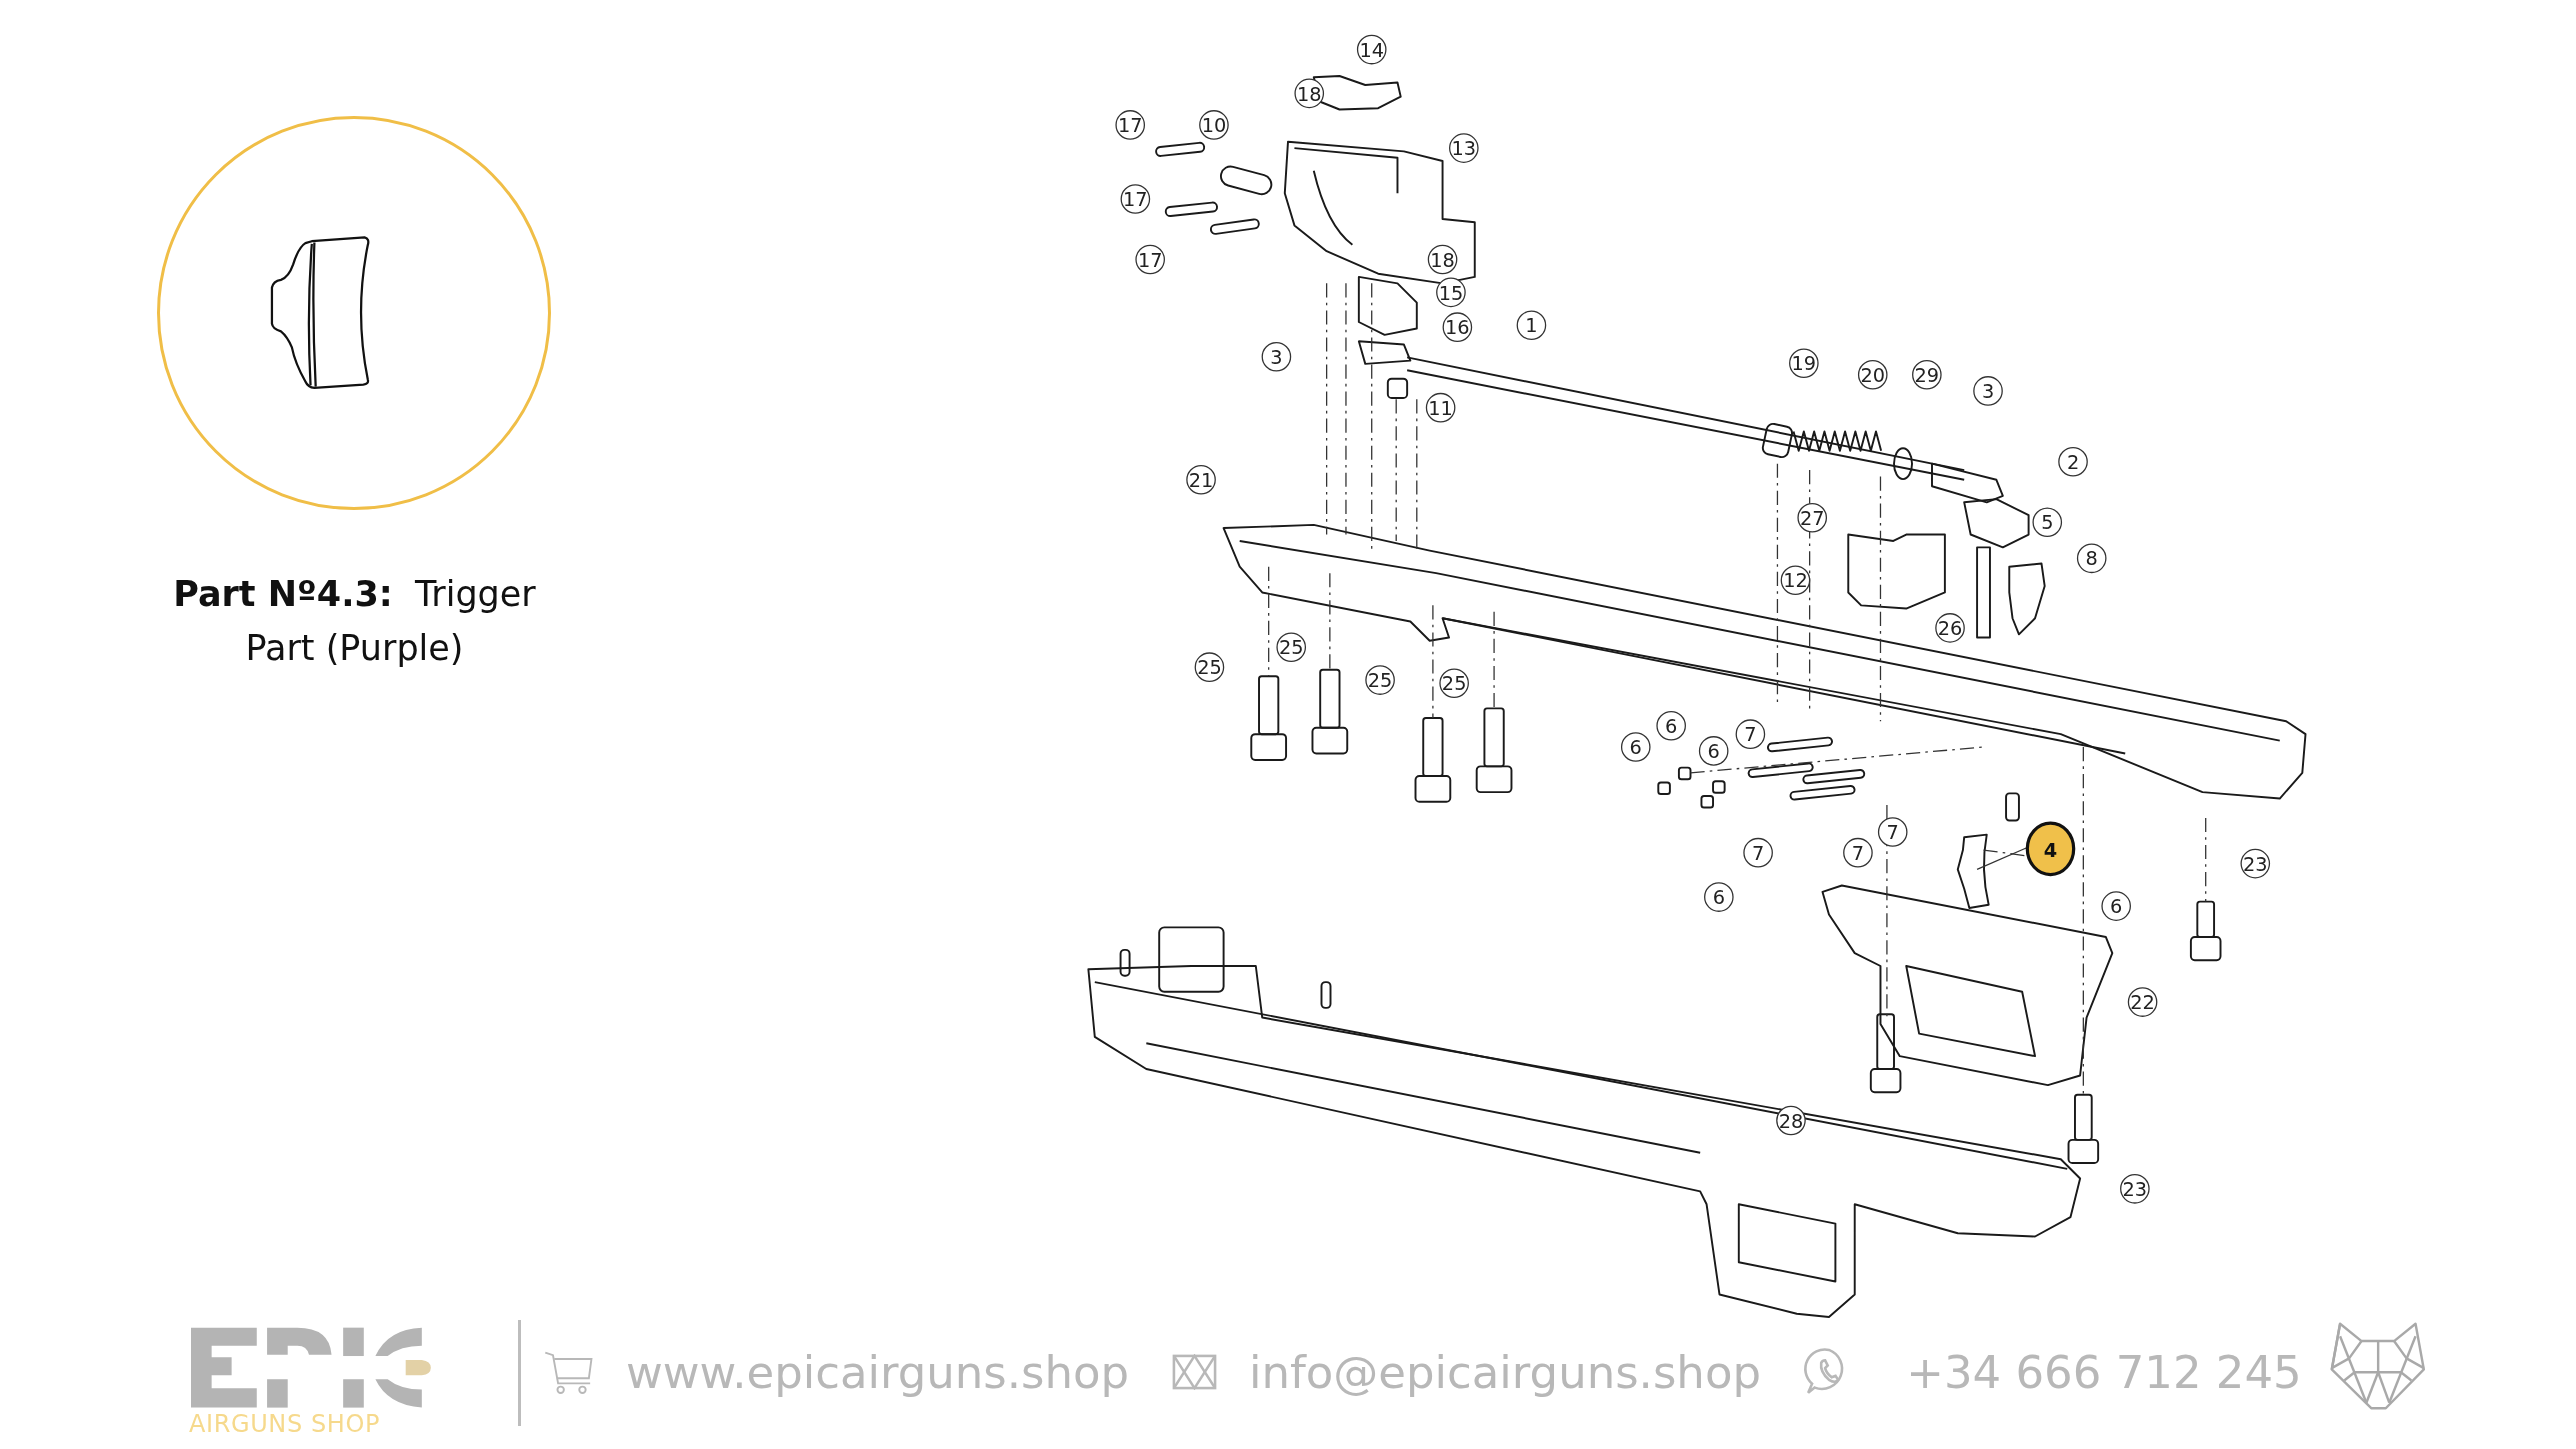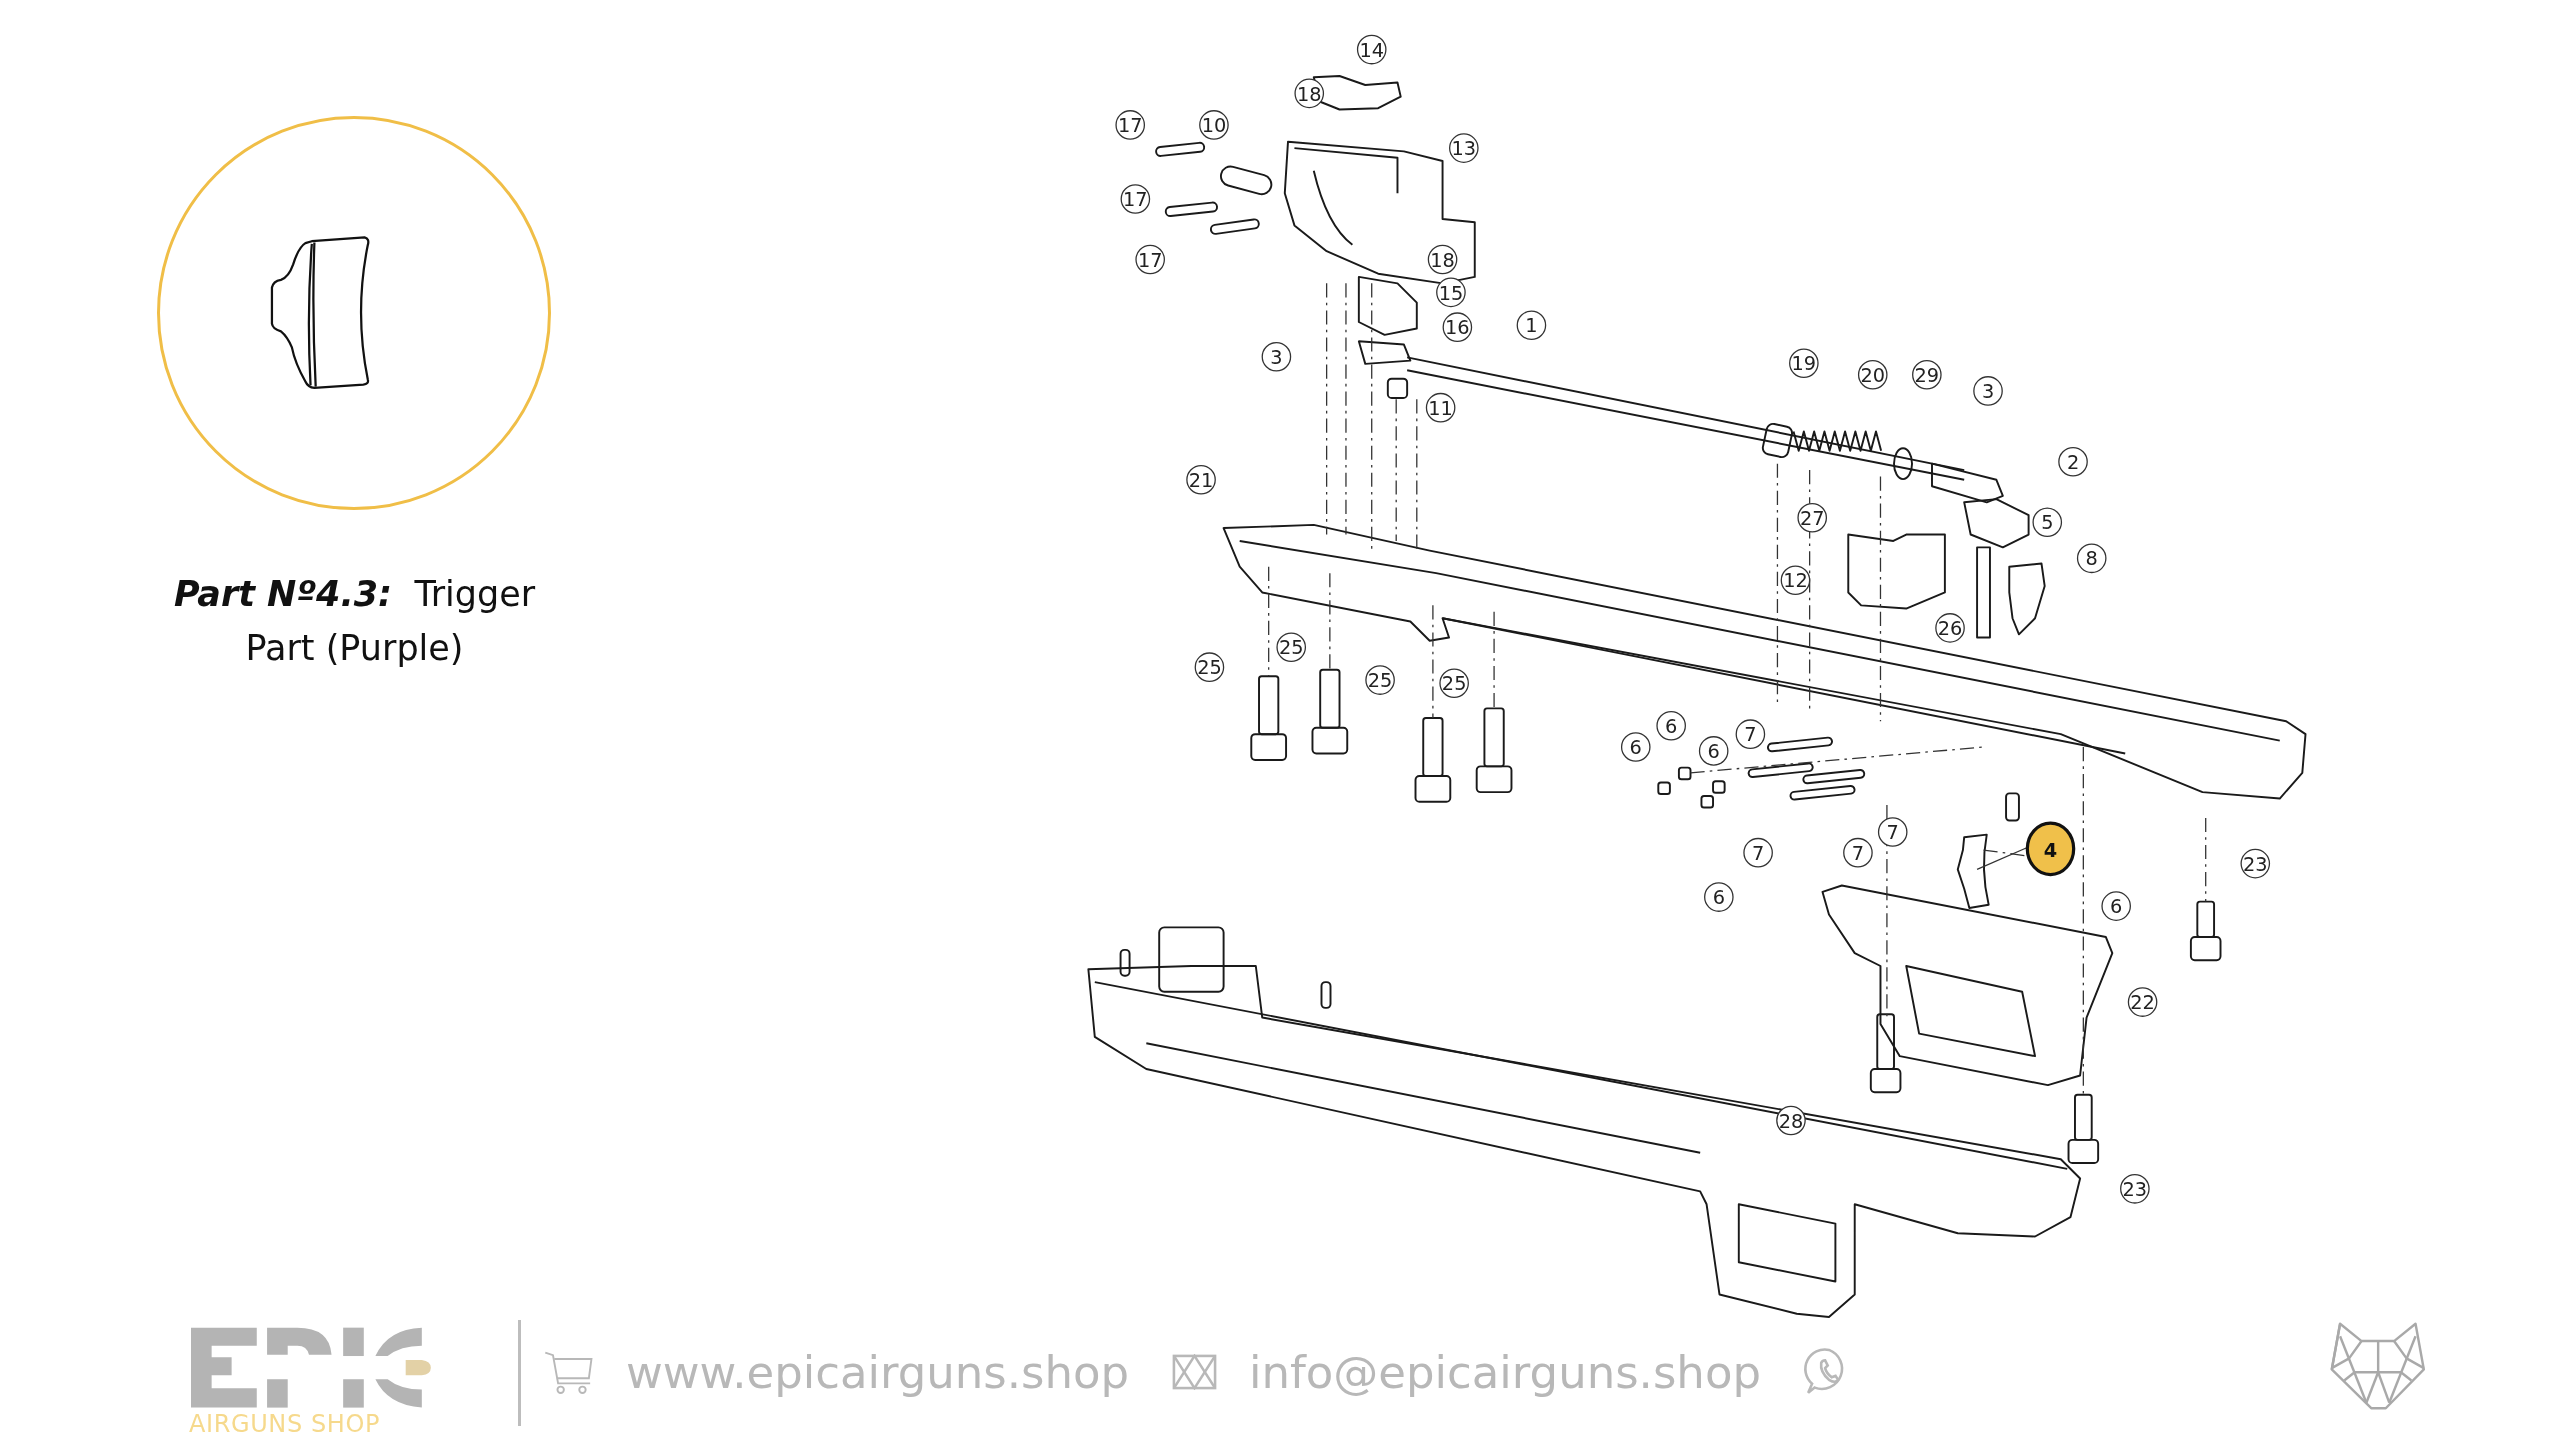--- a/index.html
+++ b/index.html
@@ -6,21 +6,21 @@
   body { width:2576px; height:1449px; position:relative; overflow:hidden; font-family:"DejaVu Sans", sans-serif; }
   .abs { position:absolute; }
   #part-circle {
     left:157px; top:116px; width:394px; height:394px; border-radius:50%;
     border:3.9px solid #F0BE47; box-sizing:border-box;
   }
   #part-caption {
     left:116px; top:567px; width:477px; text-align:center;
     font-family:"DejaVu Sans", sans-serif; font-size:35px; line-height:54px; color:#111;
   }
-  #part-caption .bold { font-weight:bold;font-style:italic; }
+  #part-caption .bold { font-weight:bold; }
   #diagram { left:0; top:0; width:2576px; height:1449px; }
   .callout-label { font-family:"DejaVu Sans", sans-serif; font-size:30px; fill:#222; text-anchor:middle; dominant-baseline:central; }
   .hl-label { font-family:"DejaVu Sans", sans-serif; font-size:30px; font-weight:bold; fill:#111; text-anchor:middle; dominant-baseline:central; }
   
   #epic-logo { left:191px; top:1307px; width:245px; height:129px; }
   #logo-sub { left:189px; top:1410px; font-family:"DejaVu Sans", sans-serif; font-size:24px; color:#F6D98C; letter-spacing:0.6px; }
   #footer-divider { left:518px; top:1320px; width:3.2px; height:106px; background:#bdbdbd; }
   .footer-item { top:1343px; height:58px; display:flex; align-items:center; font-family:"DejaVu Sans", sans-serif; font-size:45px; color:#b8b8b8; white-space:nowrap;gap:28px; }
   .footer-item svg { margin-right:3.9px; }
   #footer-web { left:544px; }
@@ -364,20 +364,21 @@
   <span>info@epicairguns.shop</span>
 </div>
 
 <div id="footer-phone" class="abs footer-item">
   <svg width="52" height="52" viewBox="0 0 80 80">
     <g fill="none" stroke="#b8b8b8" stroke-width="4">
       <path d="M40 6 A30 30 0 1 1 18 64 L8 72 L14 58 A30 30 0 0 1 40 6 Z"></path>
       <path d="M28 26 Q26 40 40 52 Q50 58 54 52 L50 46 L44 48 Q36 42 34 34 L38 30 L34 22 Q30 22 28 26 Z"></path>
     </g>
   </svg>
+  <span style="margin-left:19.3px">+34 666 712 245</span>
 </div>
 
 <svg id="fox-logo" class="abs" viewBox="0 0 135 130">
   <g fill="none" stroke="#a9a9a9" stroke-width="3.5" stroke-linejoin="round">
     <path d="M12 4 L43 29 L90 29 L121 4 L133 70 L78 126 L57 126 L0 70 Z"></path>
     <path d="M12 4 L0 70"></path>
     <path d="M12 22 L50 118"></path>
       <path d="M121 22 L83 118"></path>
     <path d="M43 29 L25 54 L0 68"></path>
       <path d="M90 29 L108 54 L133 68"></path>

